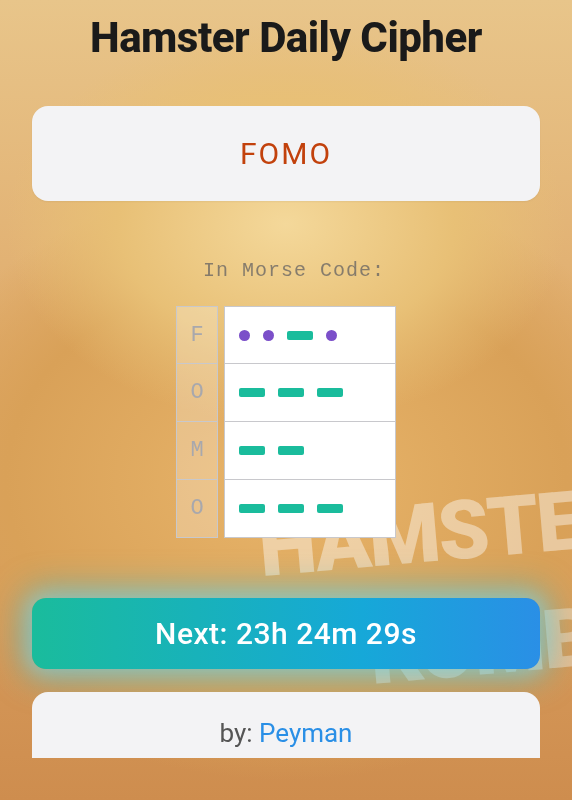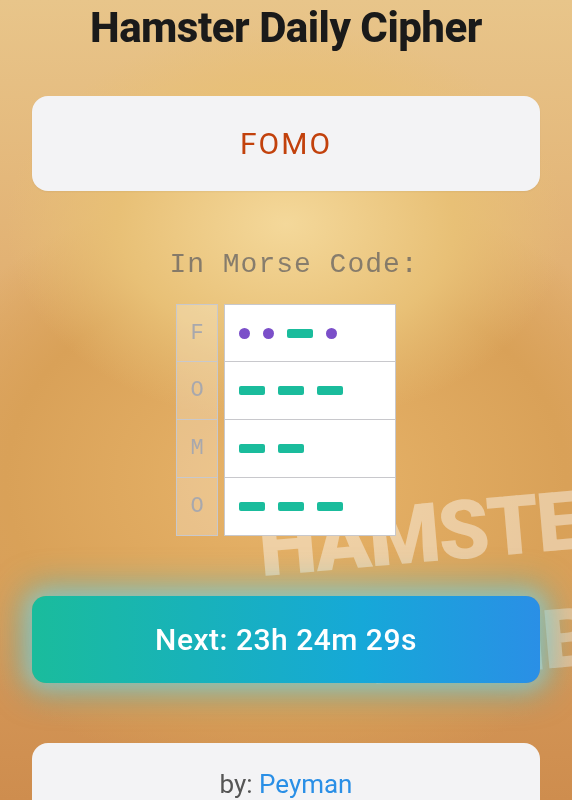--- a/index.html
+++ b/index.html
@@ -60,21 +60,21 @@
       height: 100%;
       padding: 0 32px;
       display: flex;
       flex-direction: column;
       align-items: center;
     }
     .title {
       font-size: 42px;
       font-weight: 800;
       color: #1a1a1a;
-      margin-top: 3px;
+      margin-top: 13px;
       text-align: center;
       letter-spacing: -0.5px;
     }
     .answer-card {
       width: 100%;
       background: #f3f3f5;
       border-radius: 16px;
       margin-top: 44px;
       padding: 30px 20px;
       text-align: center;
@@ -82,21 +82,21 @@
     }
     .answer-text {
       font-size: 30px;
       color: #c2410c;
       font-weight: 400;
       letter-spacing: 2px;
     }
     .morse-label {
       margin-top: 58px;
       font-family: "Courier New", Courier, monospace;
-      font-size: 28px;
+      font-size: 20px;
       color: rgba(90,90,95,0.7);
       letter-spacing: 1px;
       margin-left: 16px;
     }
     .morse-grid {
       margin-top: 24px;
       display: flex;
       flex-direction: column;
     }
     .morse-row {
@@ -139,34 +139,34 @@
     .dash {
       width: 26px;
       height: 9px;
       border-radius: 2px;
       background: #1abc9c;
       flex: none;
     }
     .next-btn {
       width: 100%;
       margin-top: 60px;
-      padding: 26px 20px;
+      padding: 18px 20px;
       border-radius: 14px;
       background: linear-gradient(90deg, #1abc9c 0%, #16a8d8 65%, #2a8fe6 100%);
       color: #fff;
       font-size: 30px;
       font-weight: 500;
       text-align: center;
       box-shadow: 0 0 32px 10px rgba(40,190,220,0.55),
                   0 0 18px 4px rgba(255,255,255,0.35);
       letter-spacing: 0.5px;
     }
     .credit-card {
       width: 100%;
-      margin-top: 60px;
+      margin-top: 23px;
       background: #f3f3f5;
       border-radius: 16px 16px 0 0;
       padding: 26px 20px 10px;
       text-align: center;
     }
     .credit-prefix {
       font-size: 26px;
       color: #555;
     }
     .credit-name {

